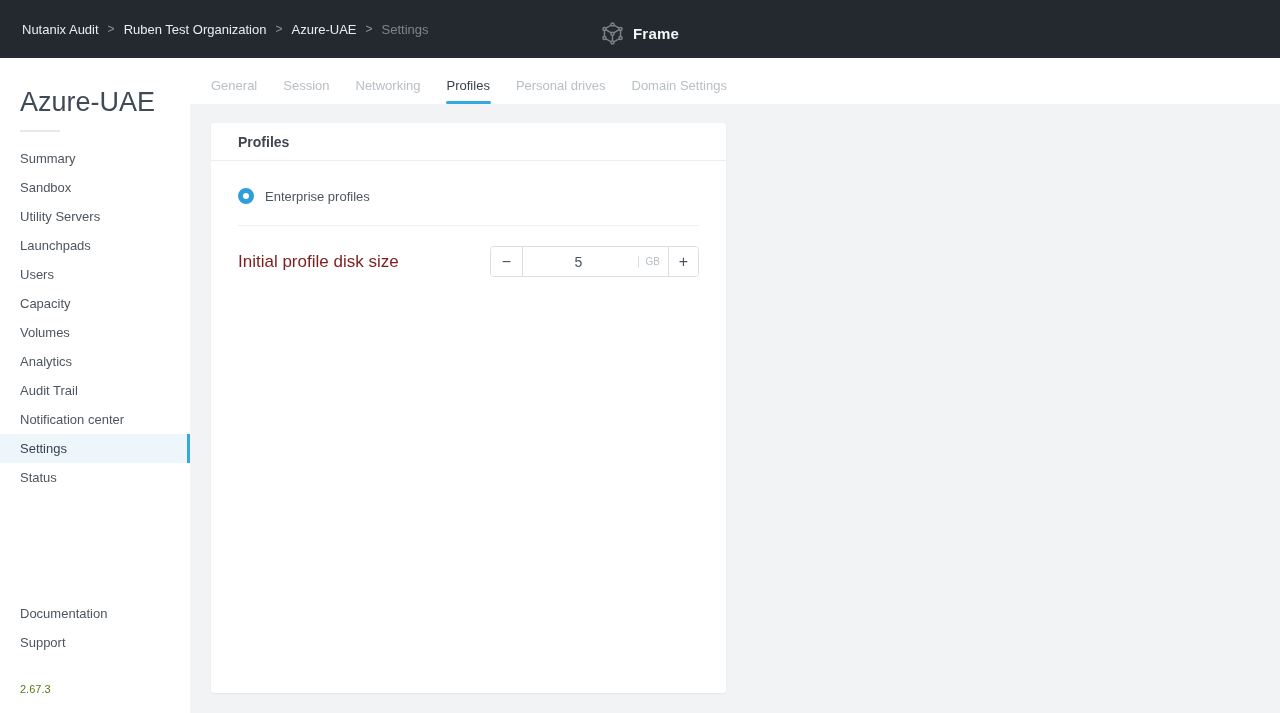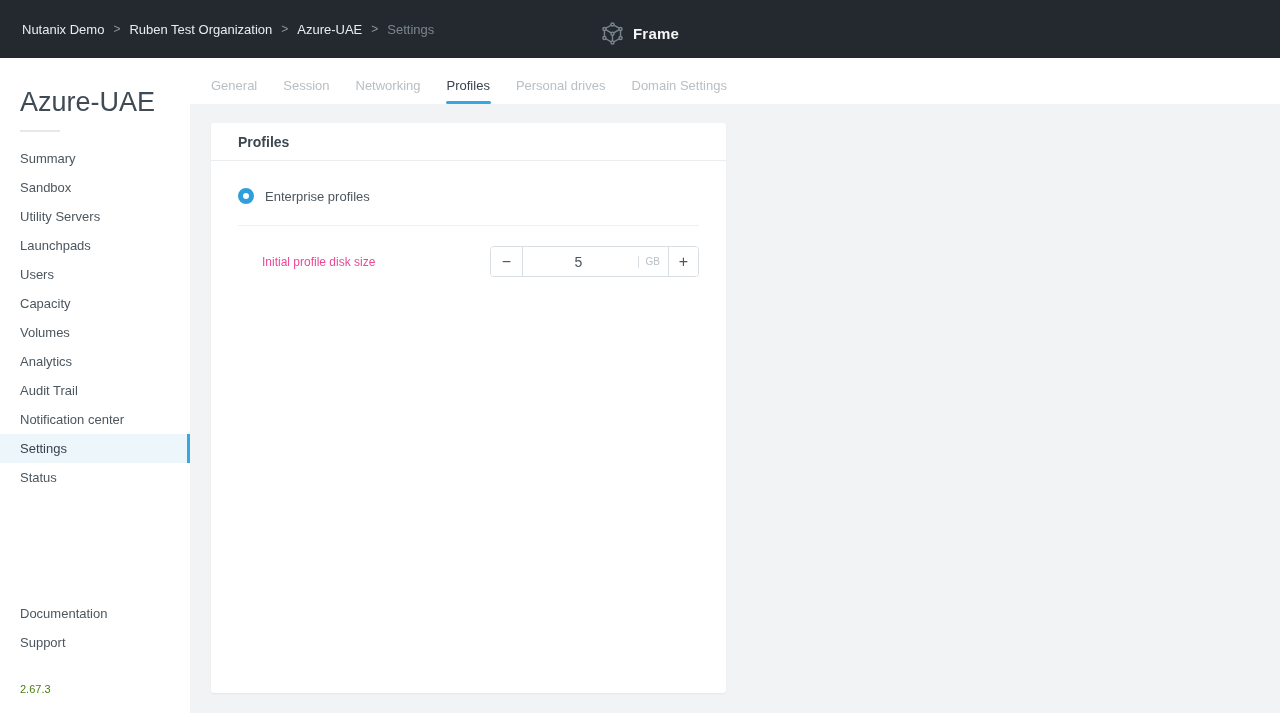--- a/index.html
+++ b/index.html
@@ -69,40 +69,40 @@
     background:#fff; flex-shrink:0; position:relative; }
   .radio-row.selected .radio { border-color:#2f9fdc; background:#2f9fdc; }
   .radio-row.selected .radio::after { content:""; position:absolute; left:50%; top:50%;
     width:6px; height:6px; margin:-3px 0 0 -3px; border-radius:50%; background:#fff; }
   .radio-label { font-size:13px; color:#4c565e; }
 
   .section-divider { border:none; border-top:1px solid #eef1f3; margin:16px 0 0; }
 
   .stepper-row { display:flex; align-items:center; justify-content:space-between;
     margin-top:20px; }
-  .stepper-label { font-size:12px; color:#ec4899;margin-left:24px; }
+  .stepper-label { font-size:17px; color:#7f1d1d; }
   .stepper { display:flex; align-items:stretch; height:31px; border:1px solid #d9dee3;
     border-radius:4px; background:#fff; overflow:hidden; }
   .step-btn { width:32px; border:none; background:#fff; color:#4b555d; font-size:16px;
     cursor:pointer; font-family:inherit; line-height:1; }
   .step-btn.minus { border-right:1px solid #d9dee3; }
   .step-btn.plus { width:30px; border-left:1px solid #d9dee3; }
   .step-input-wrap { position:relative; width:145px; display:flex; align-items:center; }
   .step-input { width:100%; height:100%; border:none; outline:none; text-align:center;
     font-size:14px; color:#4a545c; font-family:inherit; padding-right:34px; }
   .step-unit { position:absolute; right:8px; top:50%; transform:translateY(-50%);
     font-size:10px; color:#b8bfc5; border-left:1px solid #d9dee3; padding-left:7px;
     line-height:12px; }
 </style>
 </head>
 <body>
 
 <div class="header">
   <div class="breadcrumb">
-    <span class="crumb">Nutanix Demo</span>
+    <span class="crumb">Nutanix Audit</span>
     <span class="crumb-sep">&gt;</span>
     <span class="crumb">Ruben Test Organization</span>
     <span class="crumb-sep">&gt;</span>
     <span class="crumb">Azure-UAE</span>
     <span class="crumb-sep">&gt;</span>
     <span class="crumb current">Settings</span>
   </div>
 
   <div class="logo">
     <span style="display:flex;">

